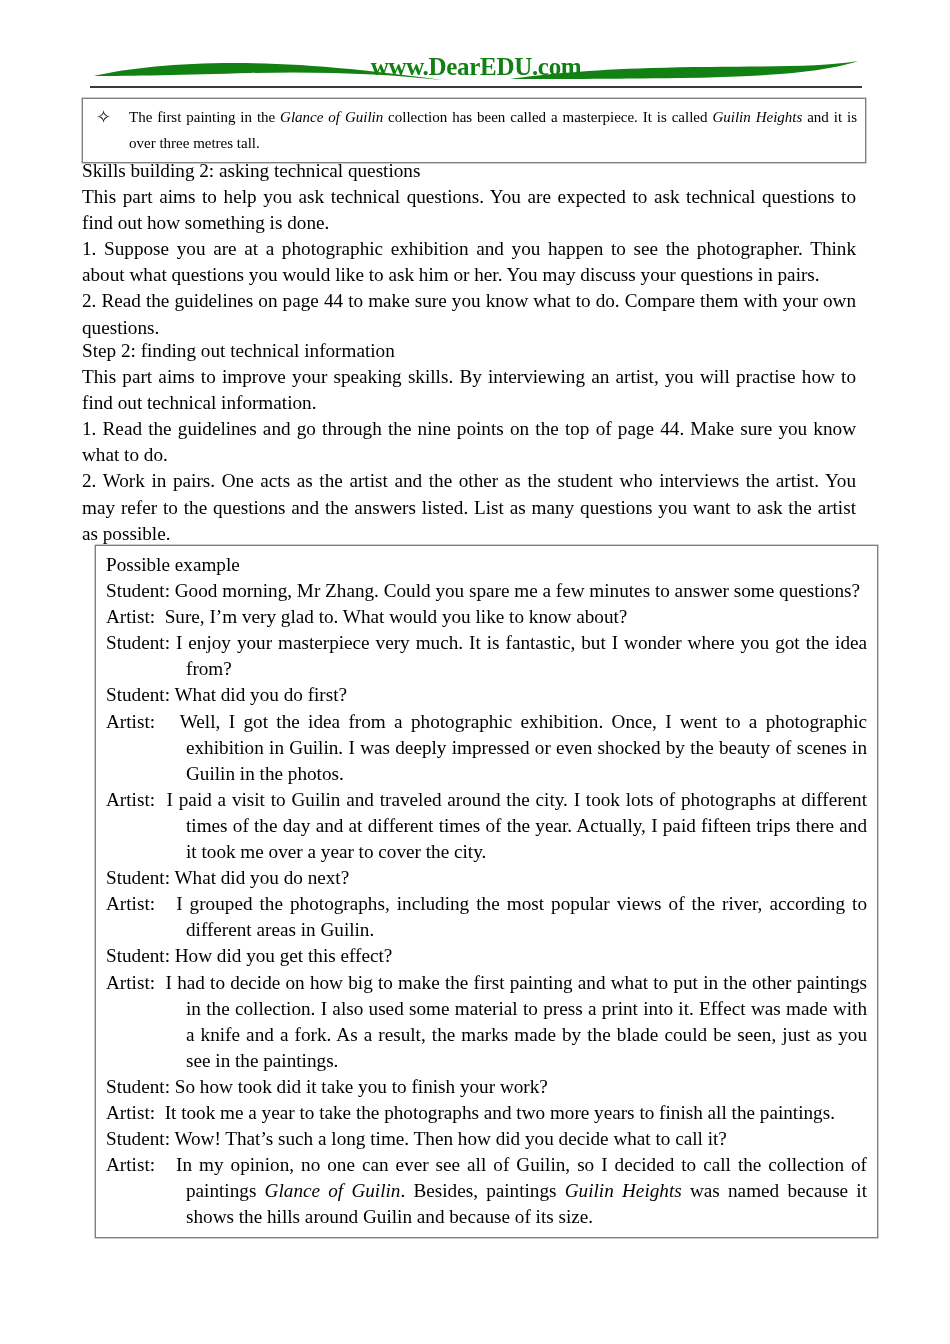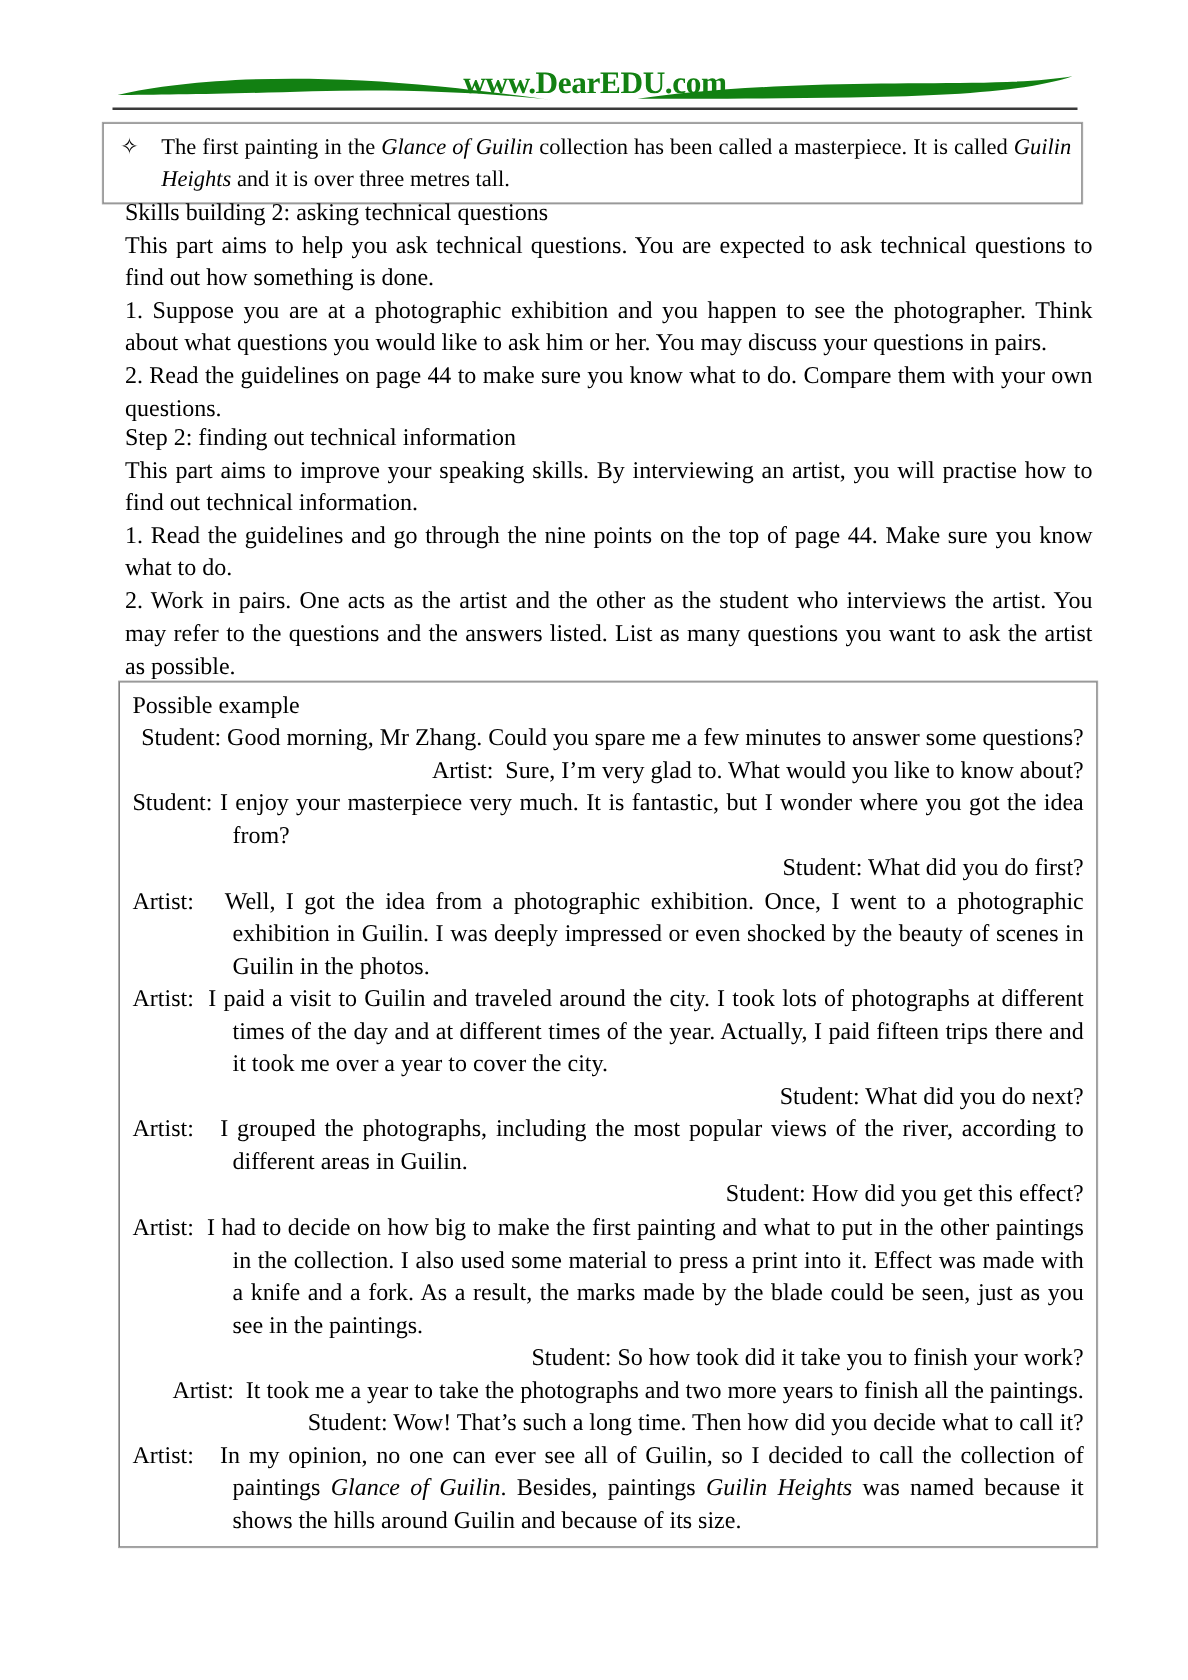--- a/index.html
+++ b/index.html
@@ -85,21 +85,21 @@
   .box-bottom {
     left: 95px;
     top: 545px;
     width: 783px;
     padding: 6px 10px 7px 10px;
   }
 
   
   .body-block {
     position: absolute;
-    left: 100px;
+    left: 82px;
     width: 774px;
   }
   .block-a { top: 158px; }
   .block-b { top: 338px; }
 
   p.t {
     margin: 0;
     font-size: 19.2px;
     line-height: 26.1px;
     text-align: justify;
@@ -116,36 +116,36 @@
     flex: 0 0 auto;
     width: 38px;
     font-size: 18px;
     line-height: 26.1px;
     text-align: left;
     padding-left: 5px;
     box-sizing: border-box;
   }
   .bullet-body {
     flex: 1 1 auto;
-    font-size: 18px;
+    font-size: 15px;
     line-height: 26.1px;
     text-align: justify;
   }
 
   
   .dlg {
     margin: 0;
     font-size: 19.2px;
     line-height: 26.1px;
     text-align: justify;
     text-justify: inter-word;
     padding-left: 80px;
     text-indent: -80px;
   }
-  .dlg.nojust { text-align: right; }
+  .dlg.nojust { text-align: left; }
   .dlg .spk { white-space: pre; }
   .plain {
     margin: 0;
     font-size: 19.2px;
     line-height: 26.1px;
     text-align: left;
   }
 
   i.em { font-style: italic; }
 

